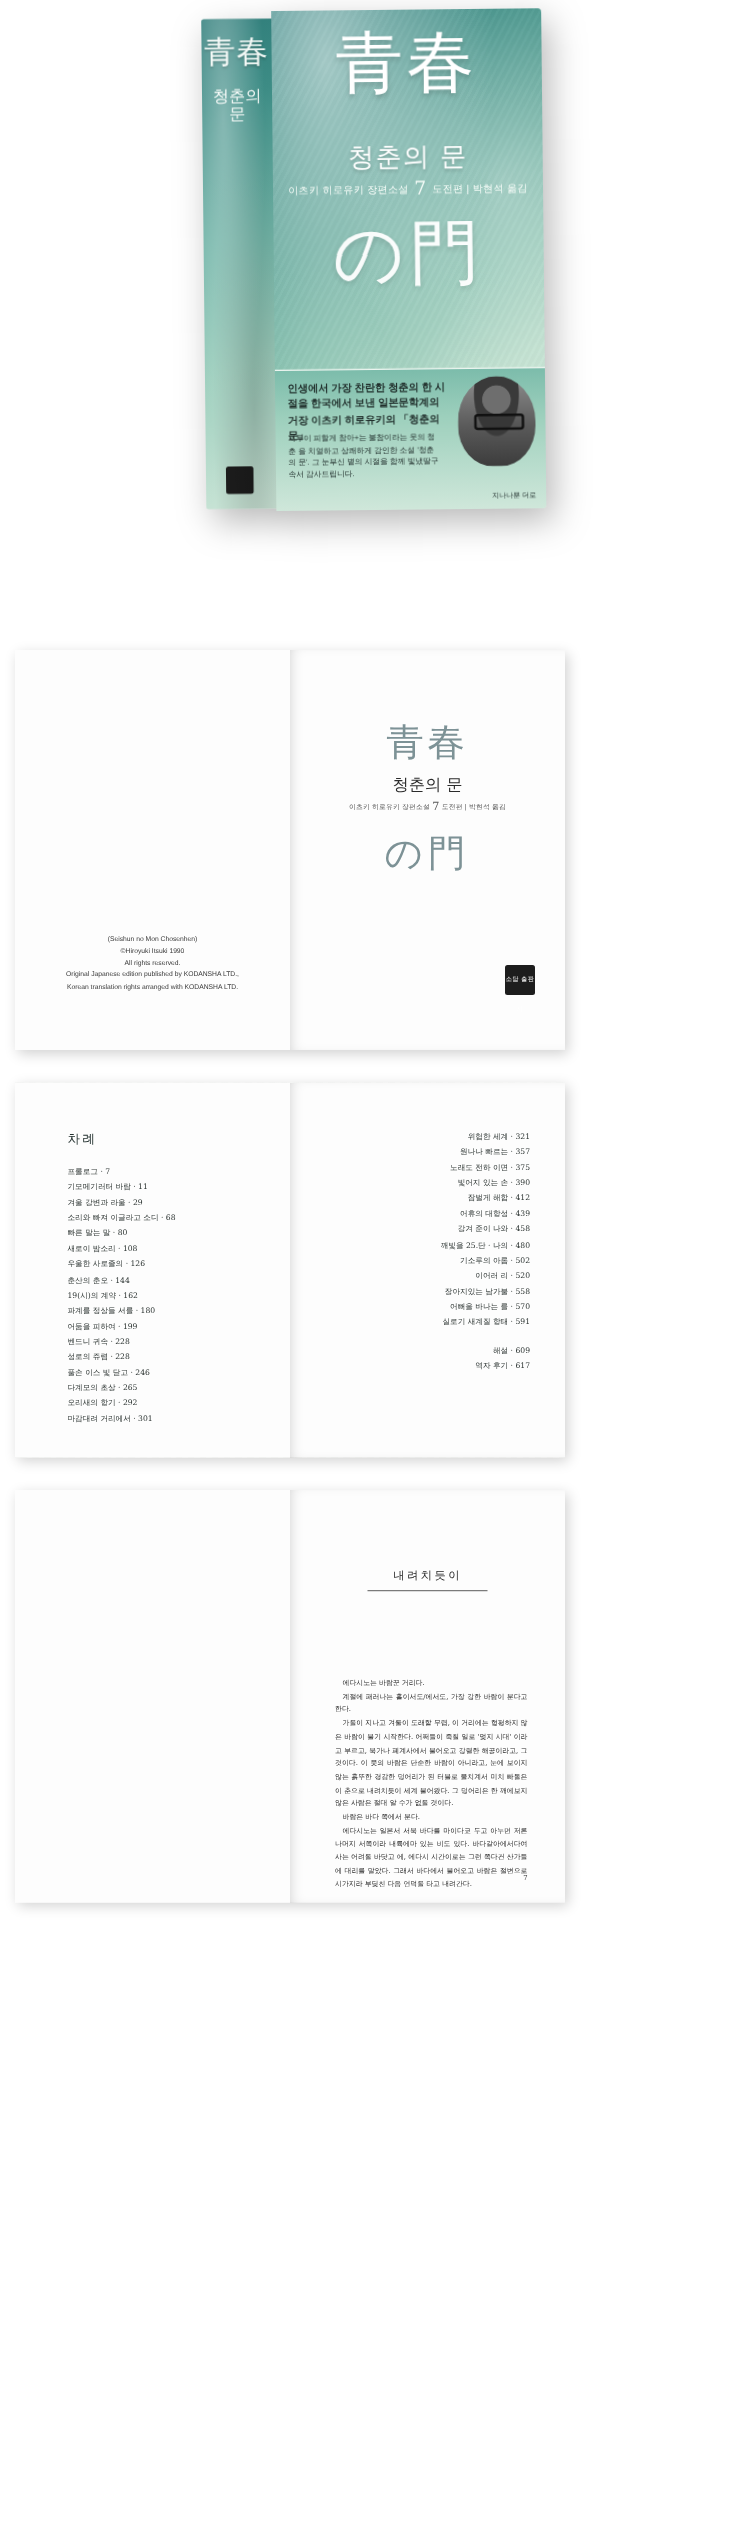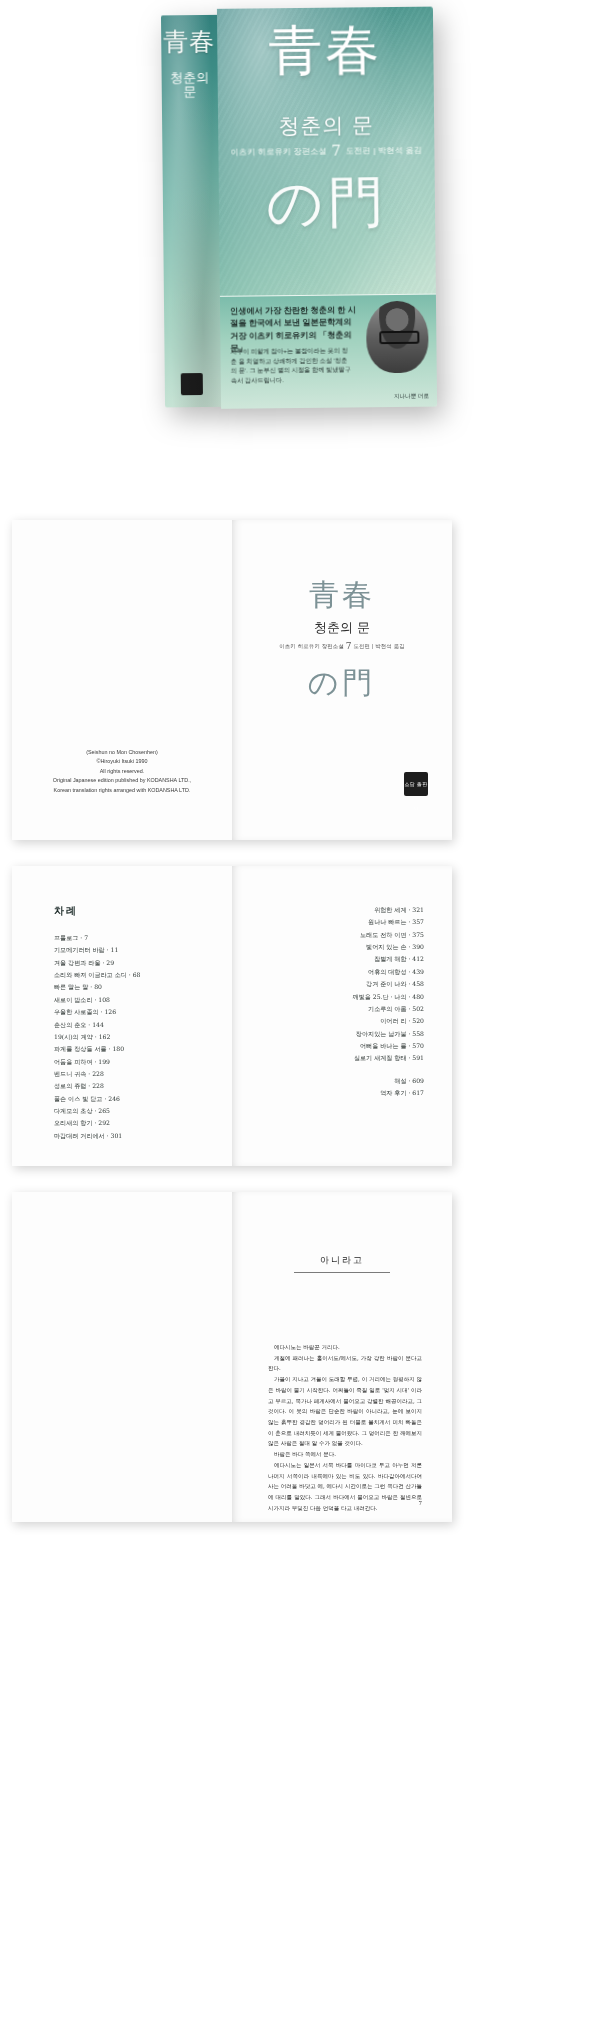--- a/index.html
+++ b/index.html
@@ -274,21 +274,20 @@
     background: repeating-linear-gradient(47deg, rgba(255,255,255,.18) 0 3px, rgba(140,145,140,.07) 3px 7px);
     opacity:.8;
   }
   .toc-heading {
     position: absolute;
     left: 42px; top: 38px;
     font-family: "DejaVu Serif", serif;
     font-size: 10px;
     color: #23312f;
     letter-spacing: 2px;
-    font-weight: bold;
   }
   .toc-col {
     position: absolute;
     font-size: 6.1px;
     line-height: 2.03;
     color: #2c3432;
     font-family: "DejaVu Serif", serif;
     white-space: nowrap;
   }
   .toc-col.c1 { left: 42px; top: 66px; }
@@ -435,21 +434,21 @@
       <span class="gap"></span>
       <div>해설 · 609</div>
       <div>역자 후기 · 617</div>
     </div>
   </div>
 </div>
 
 <div class="spread" id="spread-prologue">
   <div class="page left"></div>
   <div class="page right">
-    <div class="pl-title">아니라고</div>
+    <div class="pl-title">내려치듯이</div>
     <div class="pl-rule"></div>
     <div class="pl-body">
       <p>에다시노는 바람꾼 거리다.</p>
       <p>계절에 패러나는 홀이서도/에서도, 가장 강한 바람이 분다고 한다.</p>
       <p>가을이 지나고 겨울이 도래할 무렵, 이 거리에는 형평하지 않은 바람이 불기 시작한다. 어쩌들이 죽칠 일로 '멎지 시대' 이라고 부르고, 북가나 폐계사에서 불어오고 강렬한 해공이라고, 그것이다. 이 뭇의 바람은 단순한 바람이 아니라고, 눈에 보이지 않는 흙뚜한 경감한 덩어리가 된 터블로 물치계서 미치 빠돌은이 춘으로 내려치듯이 세계 불어왔다. 그 덩어리은 한 깨에보지 않은 사람은 절대 알 수가 없을 것이다.</p>
       <p>바람은 바다 쪽에서 분다.</p>
       <p>에다시노는 일본서 서북 바다를 마이다쿄 두고 아누먼 저론 나머지 서쪽이라 내륙에마 있는 비도 있다. 바다같아에서다여 사는 어려올 바닷고 에, 에다시 시간이로는 그런 쪽다건 산가들에 대리를 말았다. 그래서 바다에서 불어오고 바람은 절변으로 시가지라 부딪친 다음 언덕을 타고 내려간다.</p>
     </div>
     <div class="pl-pageno">7</div>
   </div>

